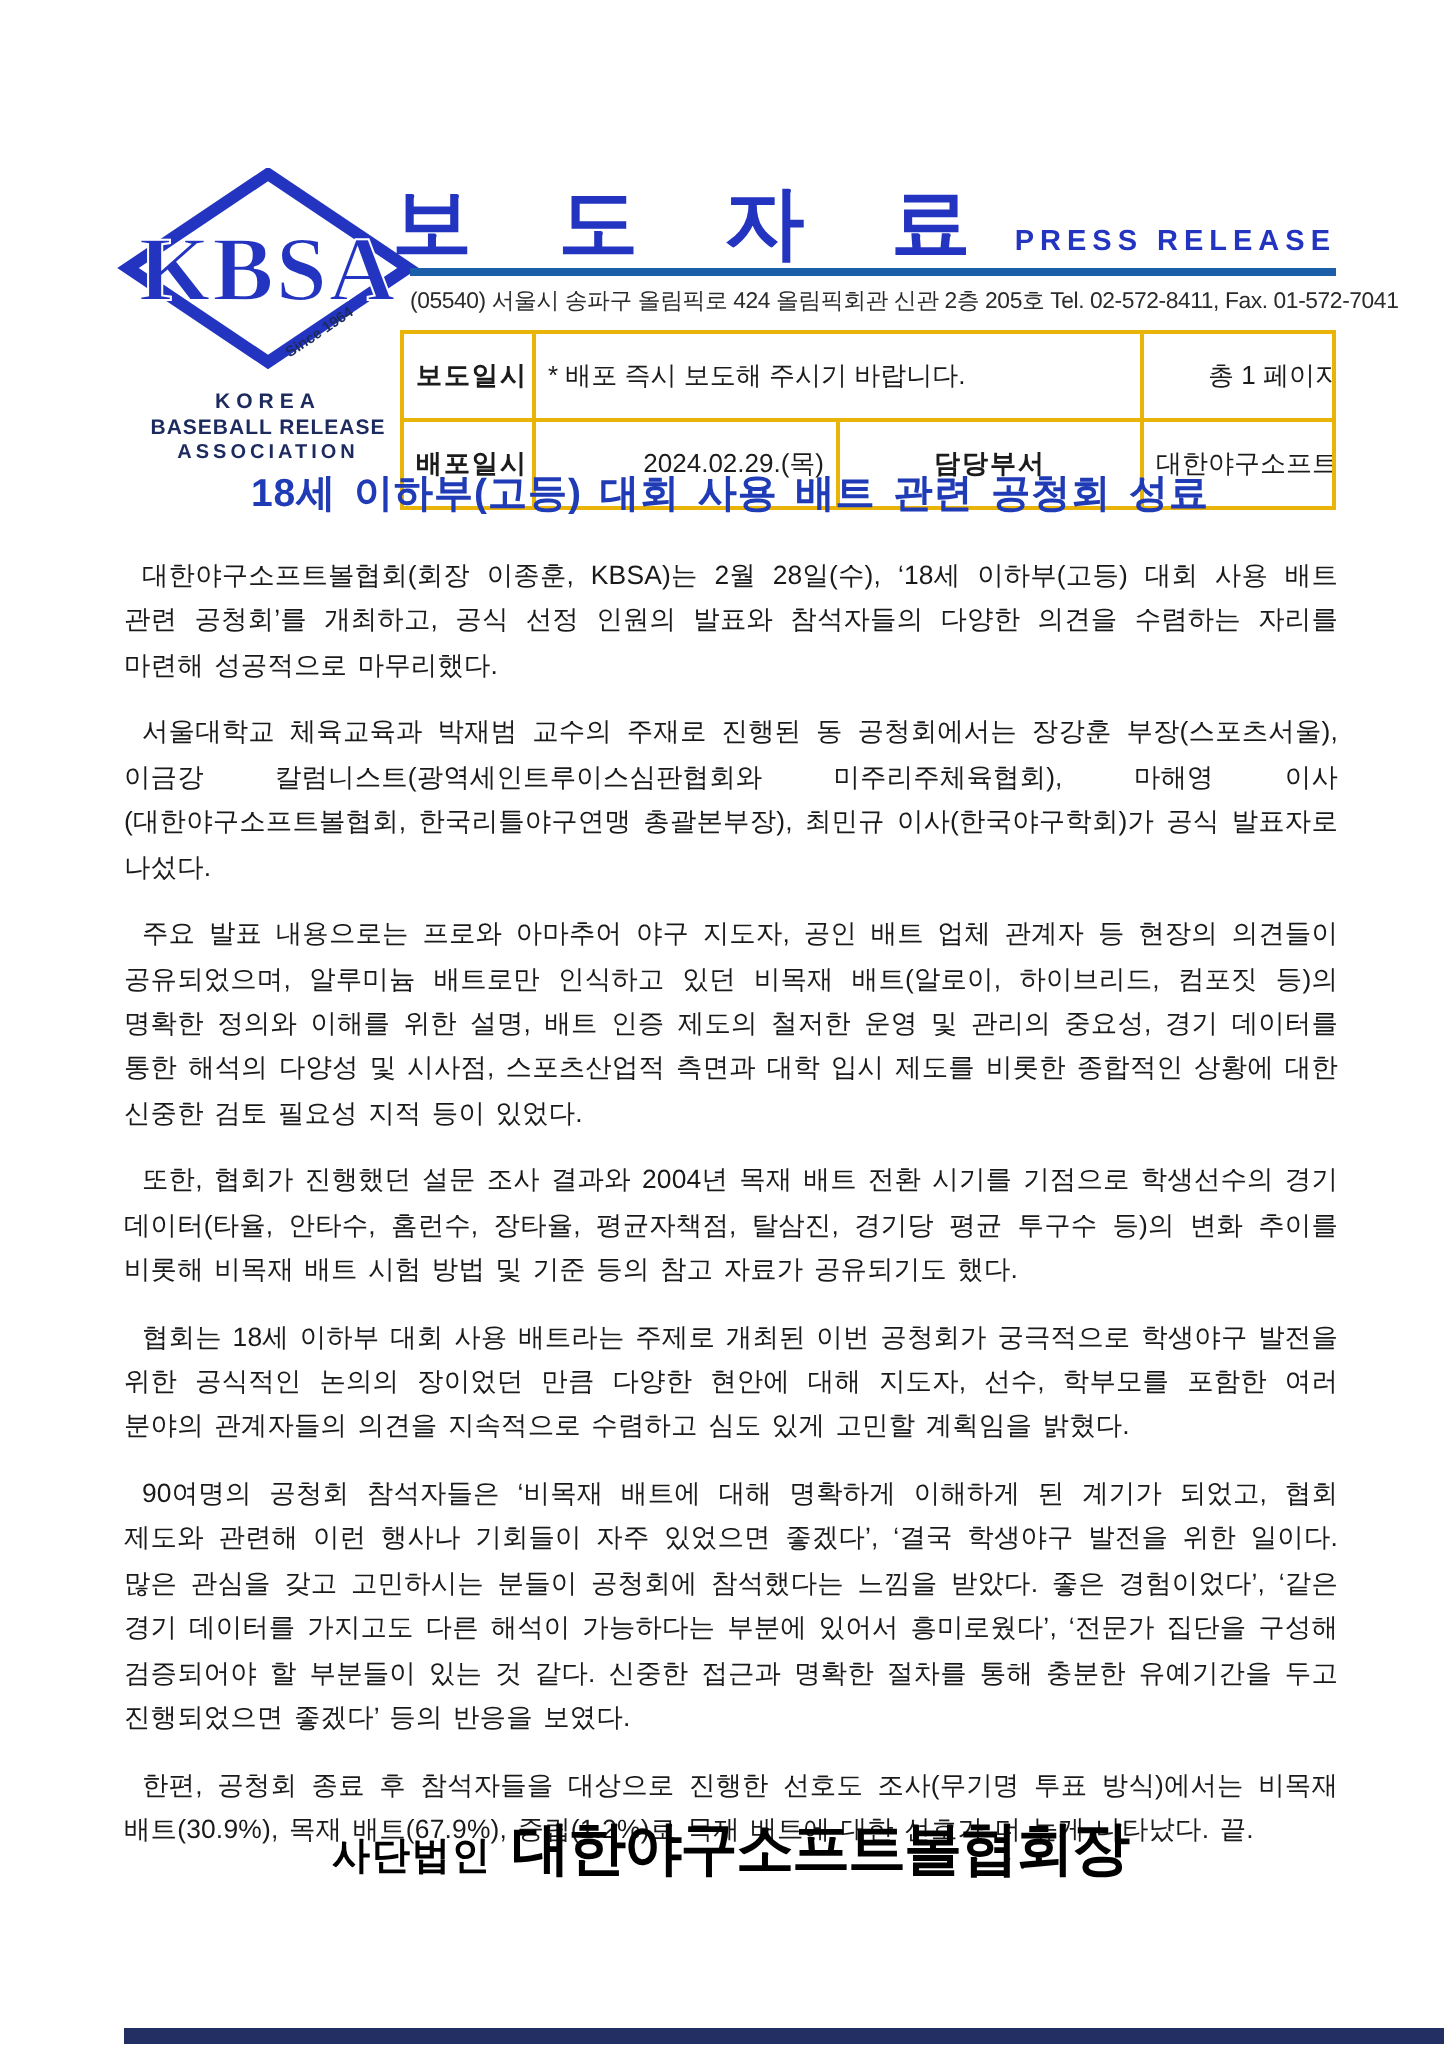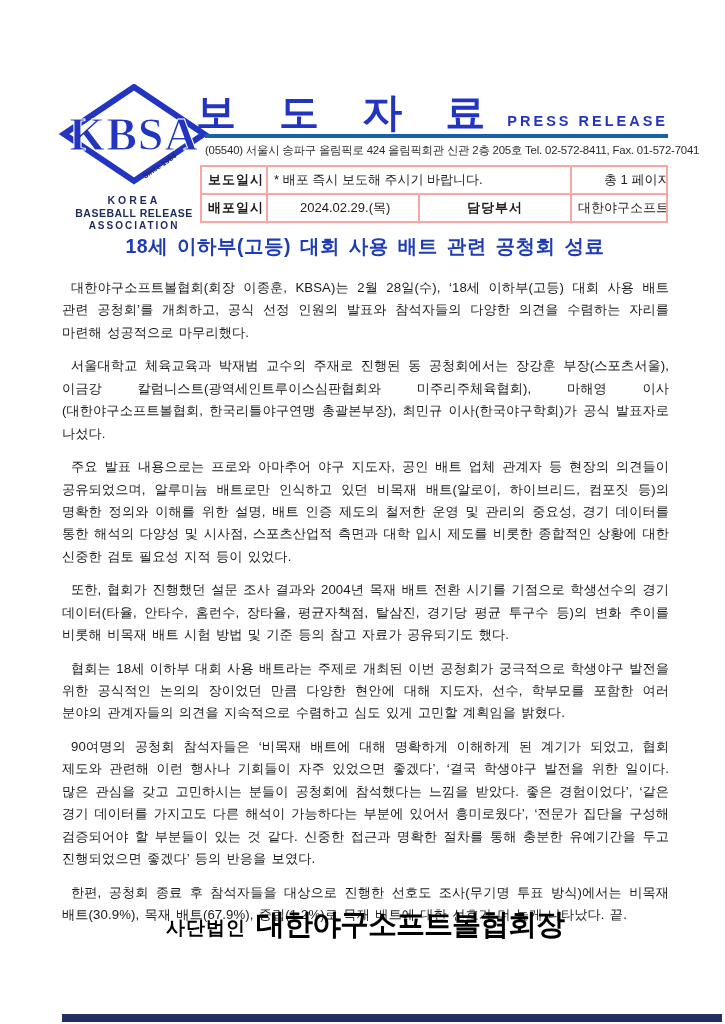--- a/index.html
+++ b/index.html
@@ -41,26 +41,26 @@
     position: absolute; left: 205px; top: 143px; width: 463px;
     font-size: 11.4px; color: #2b2b2b; letter-spacing: -0.2px; white-space: nowrap;
   }
   
   .info-table {
     position: absolute; left: 200px; top: 165px; width: 468px;
     border-collapse: collapse; table-layout: fixed;
     font-size: 13px;
   }
   .info-table td {
-    border: 2px solid #fca5a5;
-    height: 28px; padding: 2px 6px; vertical-align: middle;
+    border: 2px solid #eab308;
+    height: 44px; padding: 2px 6px; vertical-align: middle;
     white-space: nowrap; overflow: hidden;
   }
   .info-table .lbl { font-weight: bold; text-align: center; letter-spacing: 1px; }
-  .info-table .ctr { text-align: left; padding-left: 32px; }
+  .info-table .ctr { text-align: right; padding-left: 32px; }
   
   .release-title {
     position: absolute; left: 62px; top: 233px; width: 606px;
     text-align: center; color: var(--title-blue, #1f3bb5);
     font-size: 19.5px; font-weight: bold; letter-spacing: 0.5px; word-spacing: 3px;
   }
   
   .body-text {
     position: absolute; left: 62px; top: 277px; width: 607px;
     font-size: 13.2px; line-height: 1.7; text-align: justify;

